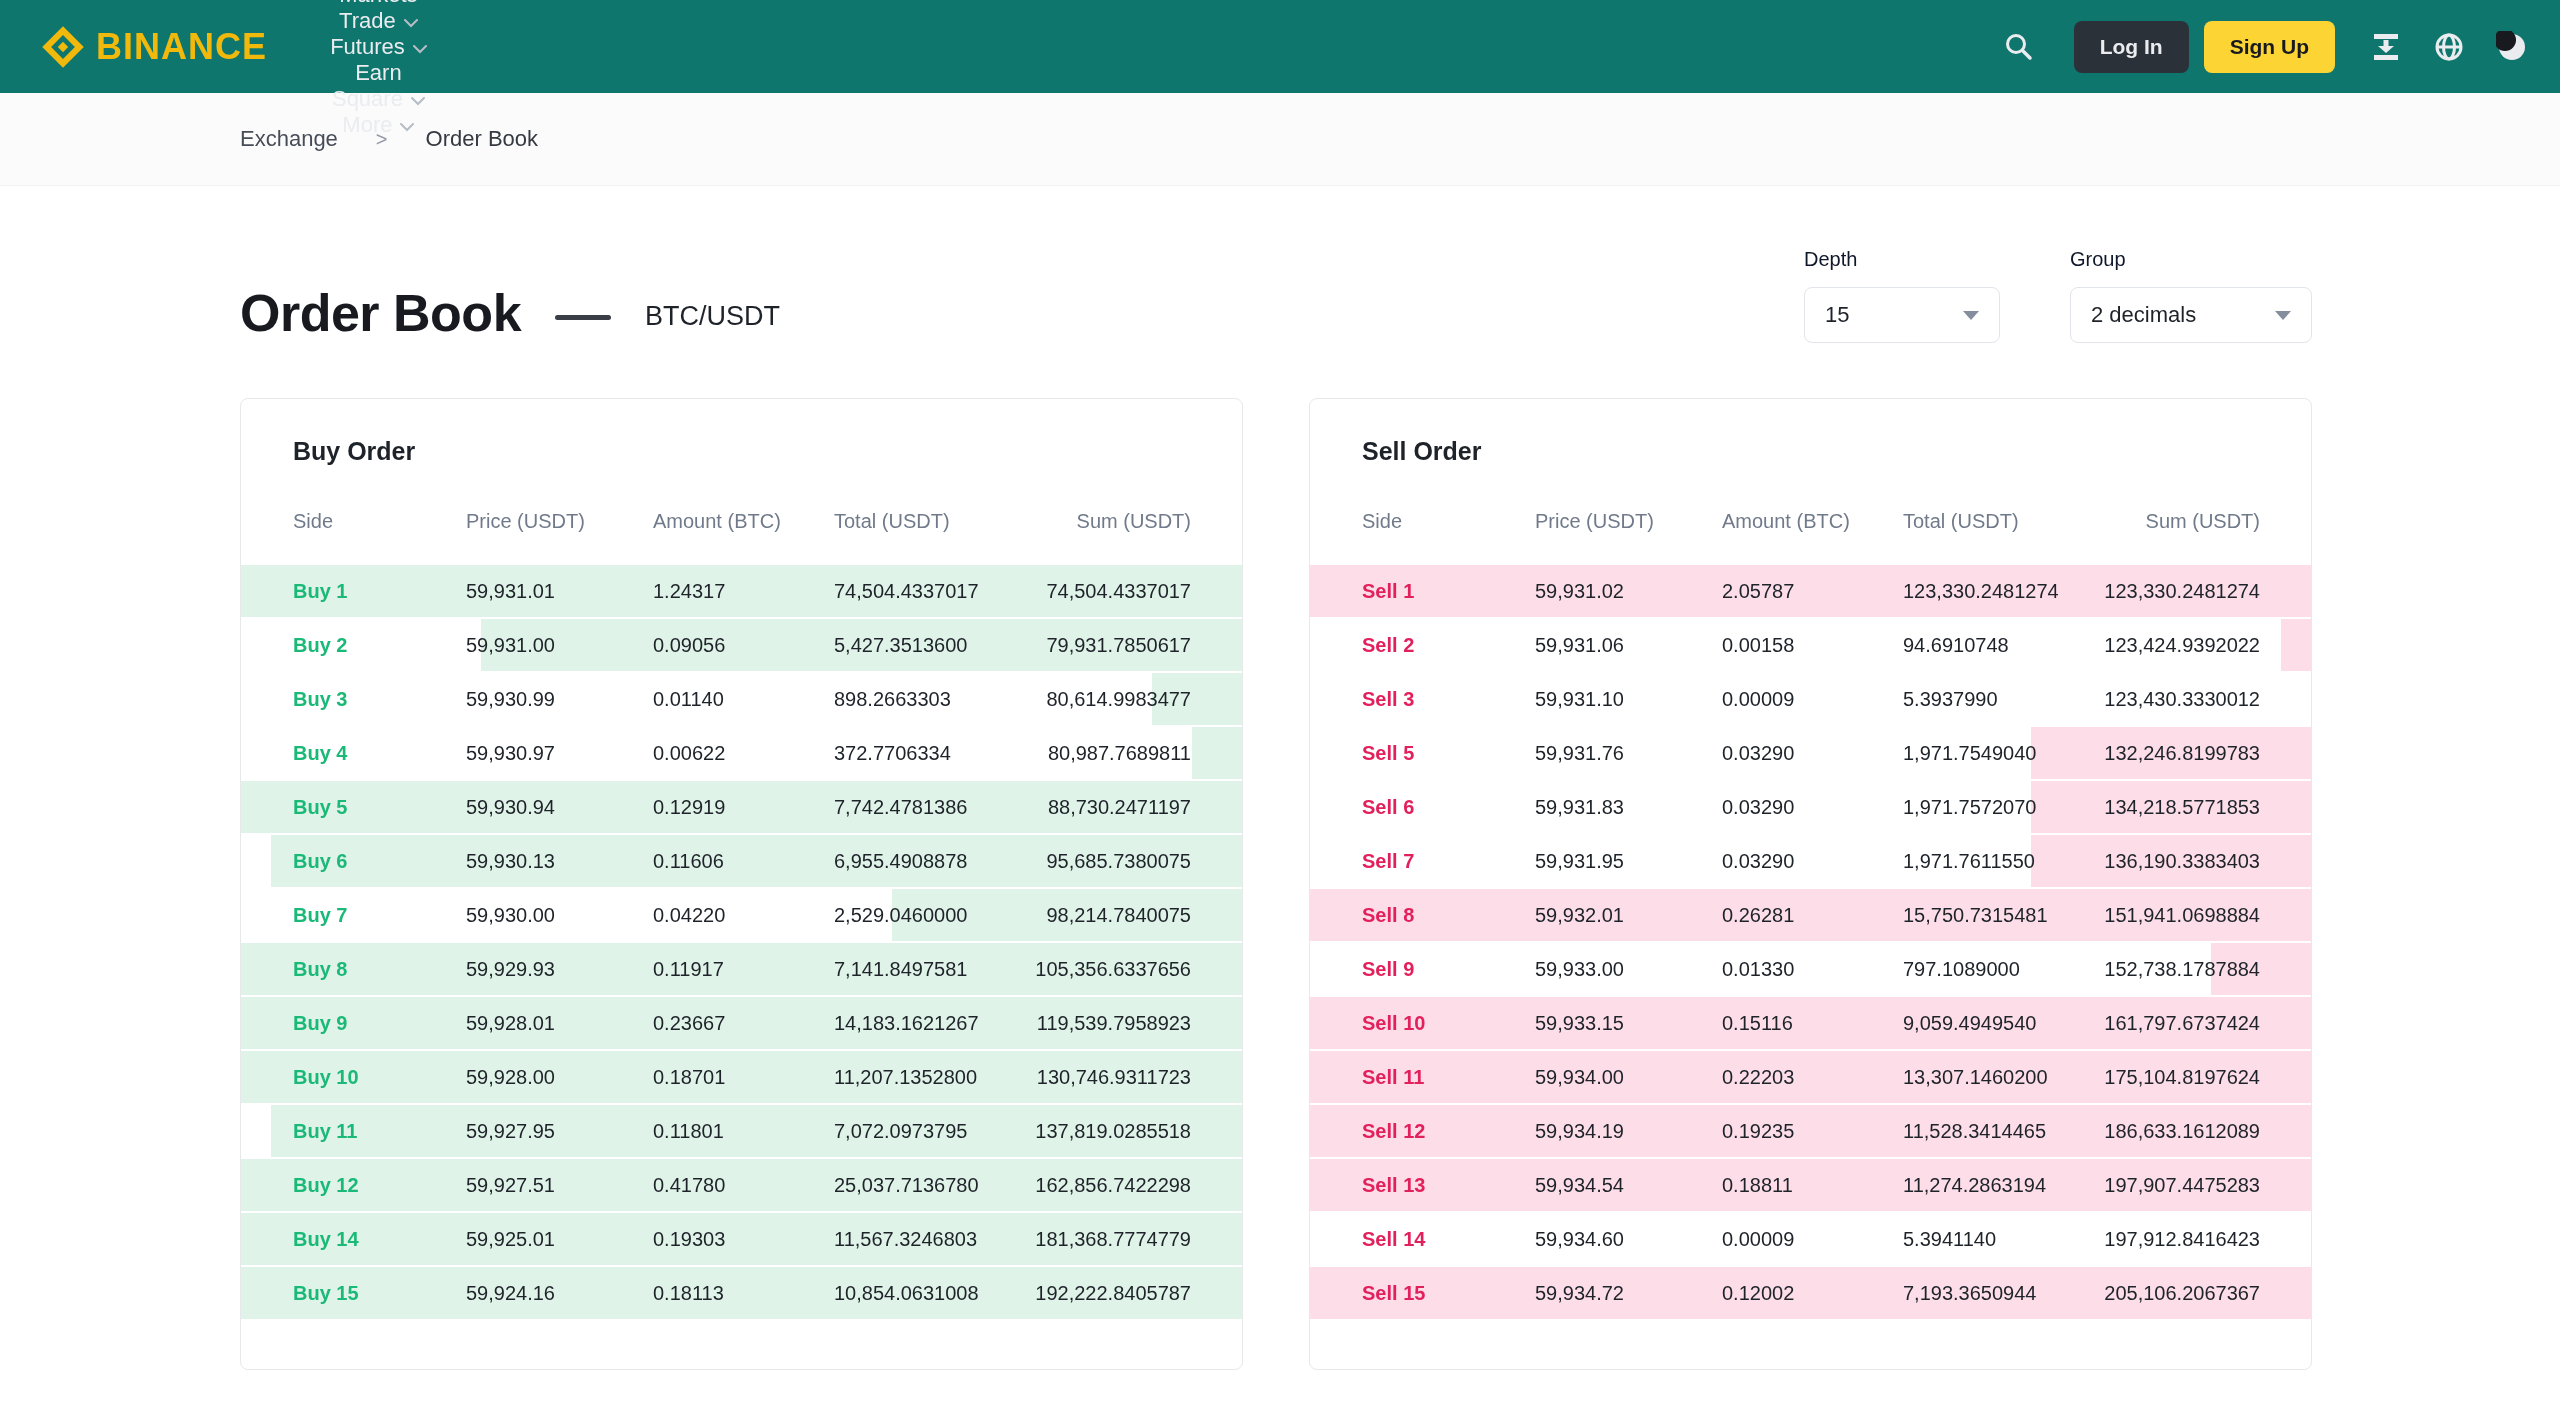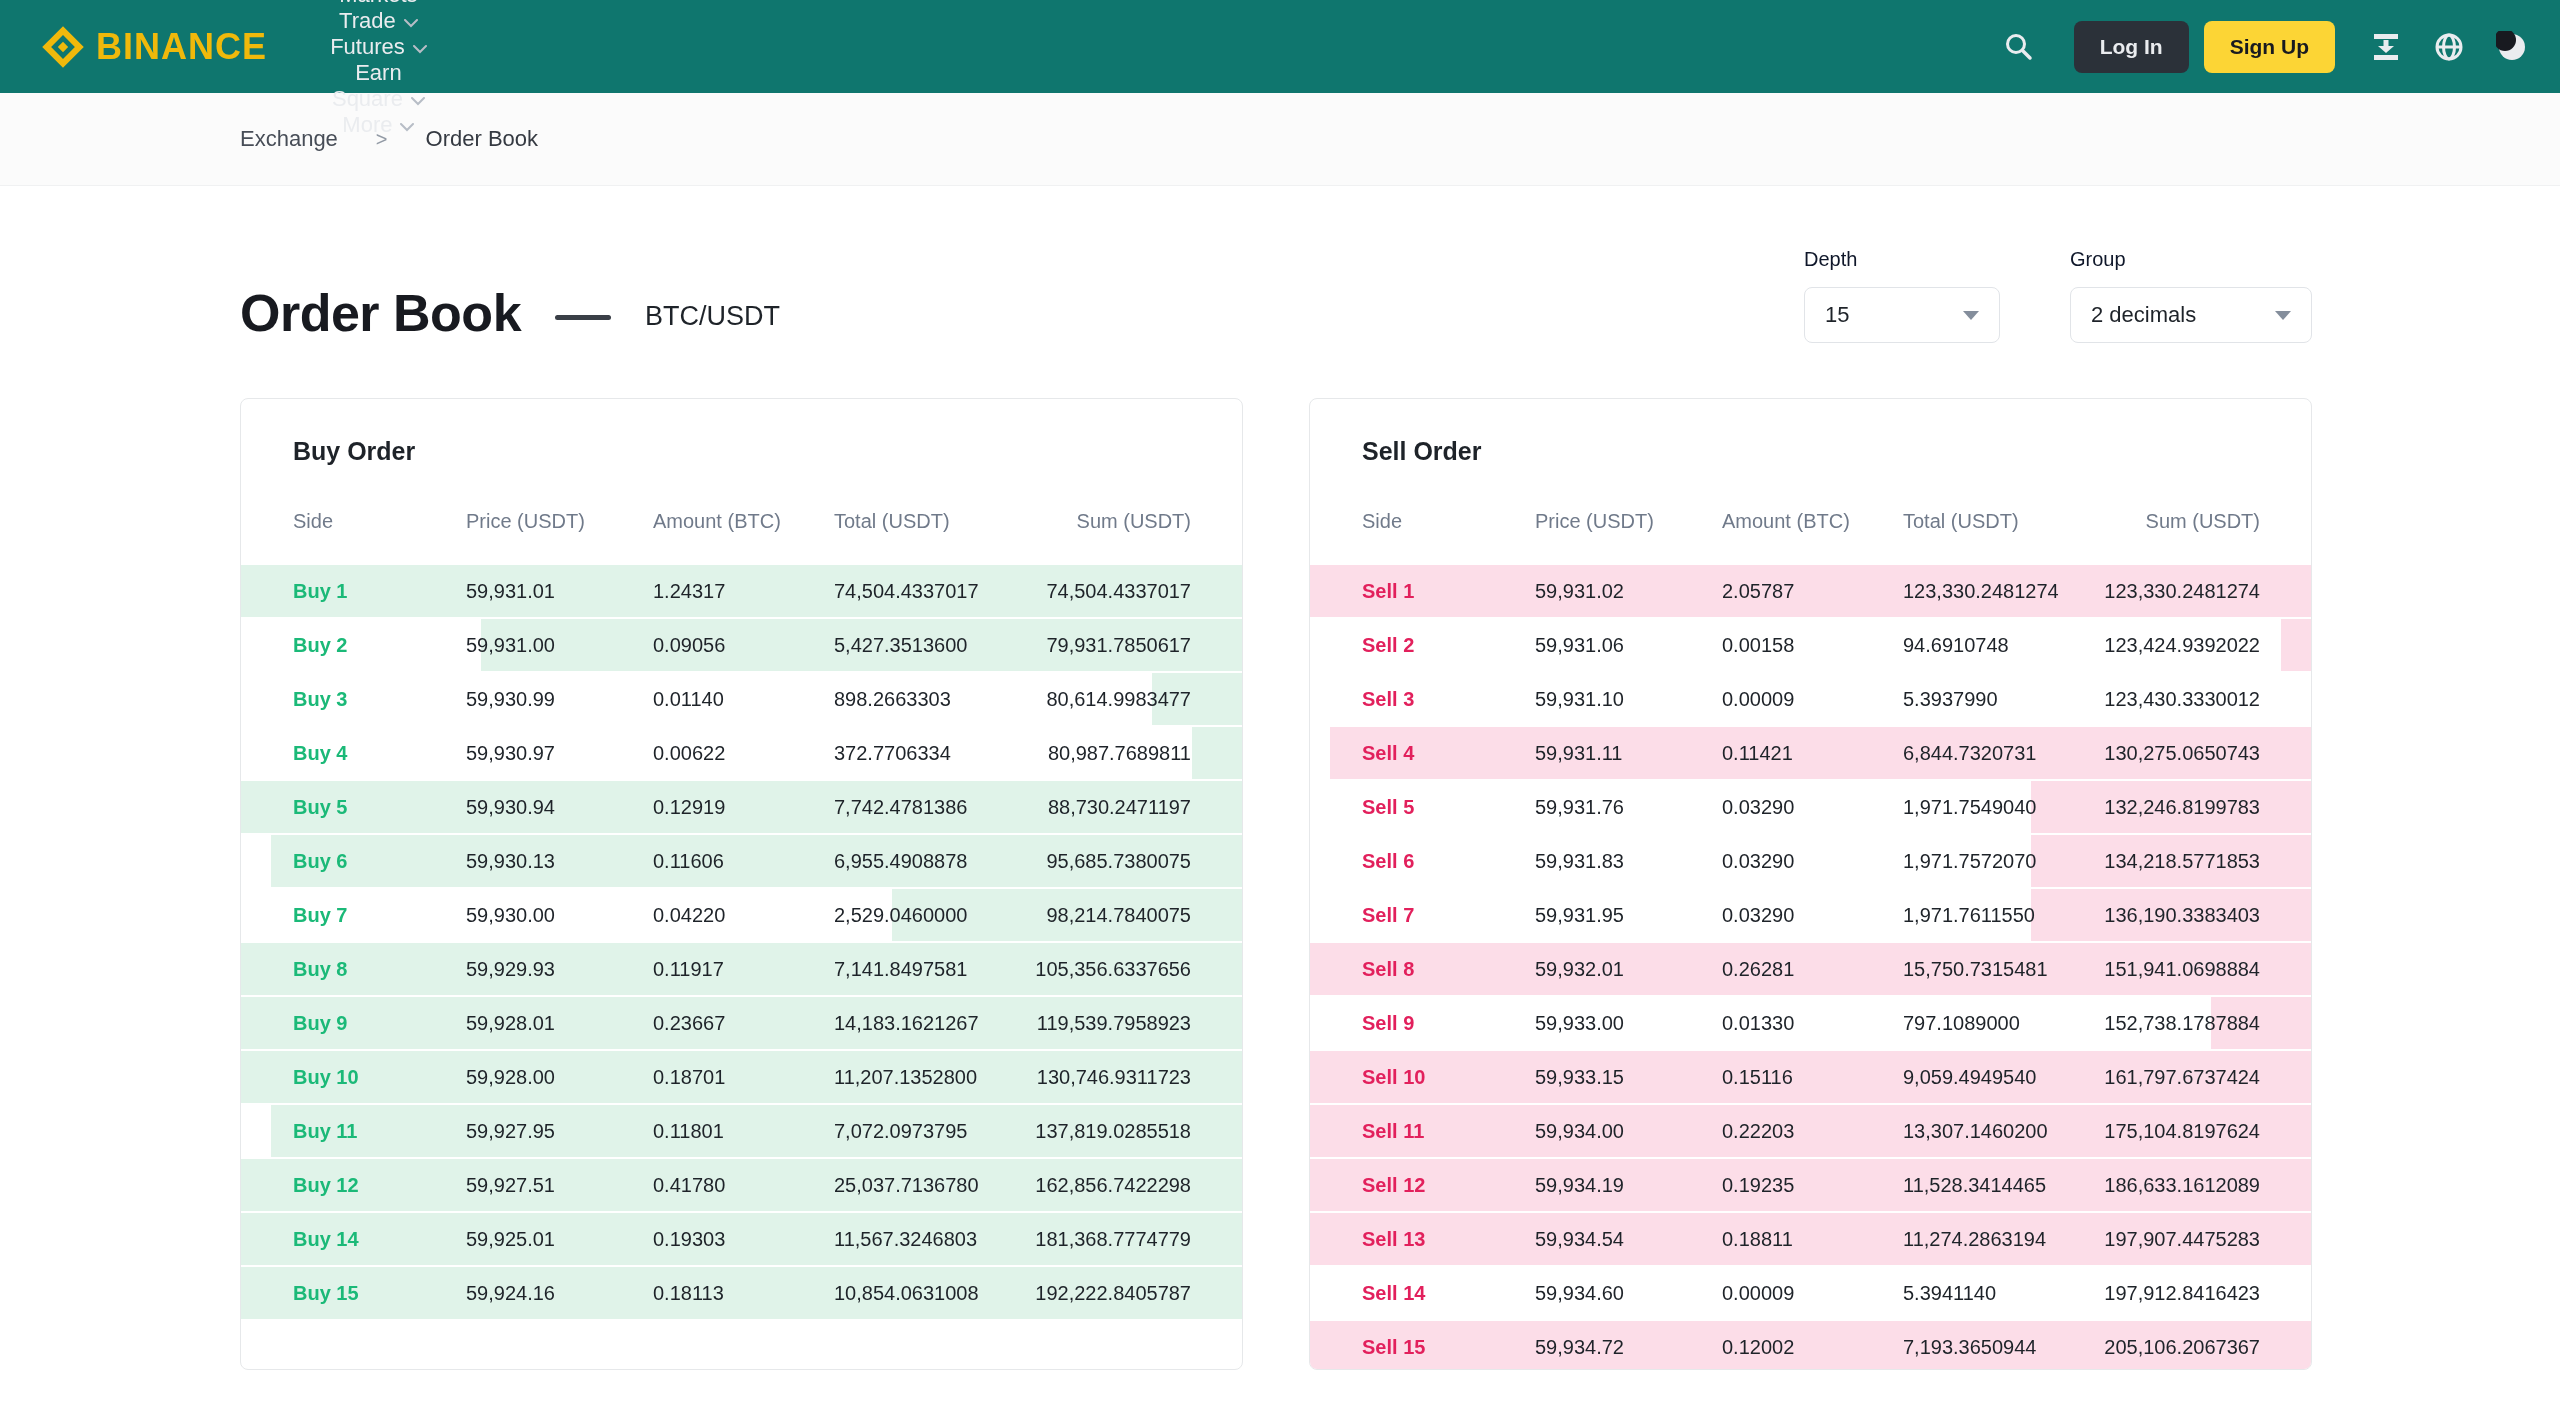--- a/index.html
+++ b/index.html
@@ -376,28 +376,20 @@
           </div>
           <div class="row sell-row">
             <div class="bar" style="width: 0%;"></div>
             <div class="cell side">Sell 3</div>
             <div class="cell price">59,931.10</div>
             <div class="cell amount">0.00009</div>
             <div class="cell total">5.3937990</div>
             <div class="cell sum">123,430.3330012</div>
           </div>
           <div class="row sell-row">
-            <div class="bar" style="width: 98%;"></div>
-            <div class="cell side">Sell 4</div>
-            <div class="cell price">59,931.11</div>
-            <div class="cell amount">0.11421</div>
-            <div class="cell total">6,844.7320731</div>
-            <div class="cell sum">130,275.0650743</div>
-          </div>
-          <div class="row sell-row">
             <div class="bar" style="width: 28%;"></div>
             <div class="cell side">Sell 5</div>
             <div class="cell price">59,931.76</div>
             <div class="cell amount">0.03290</div>
             <div class="cell total">1,971.7549040</div>
             <div class="cell sum">132,246.8199783</div>
           </div>
           <div class="row sell-row">
             <div class="bar" style="width: 28%;"></div>
             <div class="cell side">Sell 6</div>

